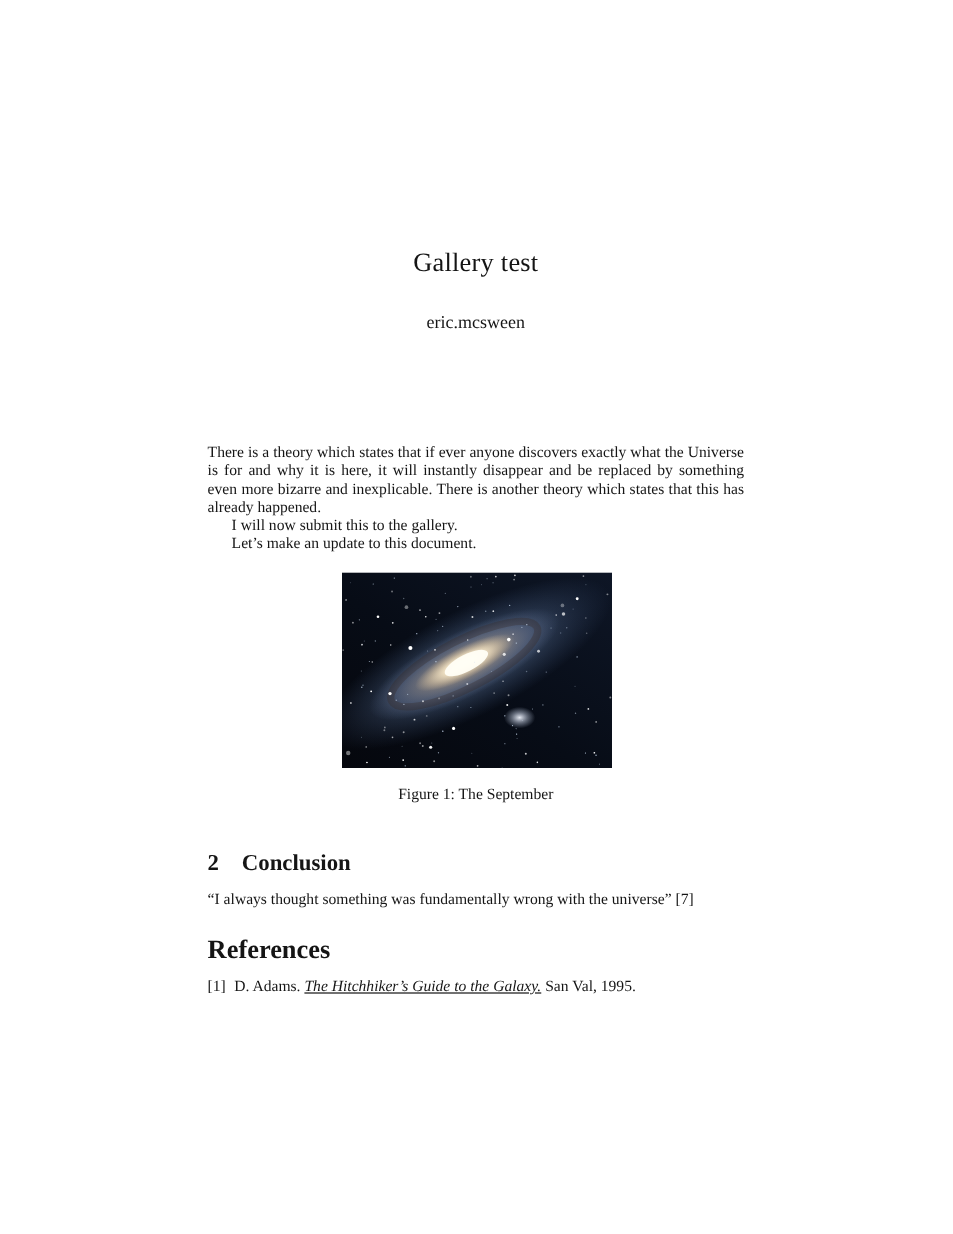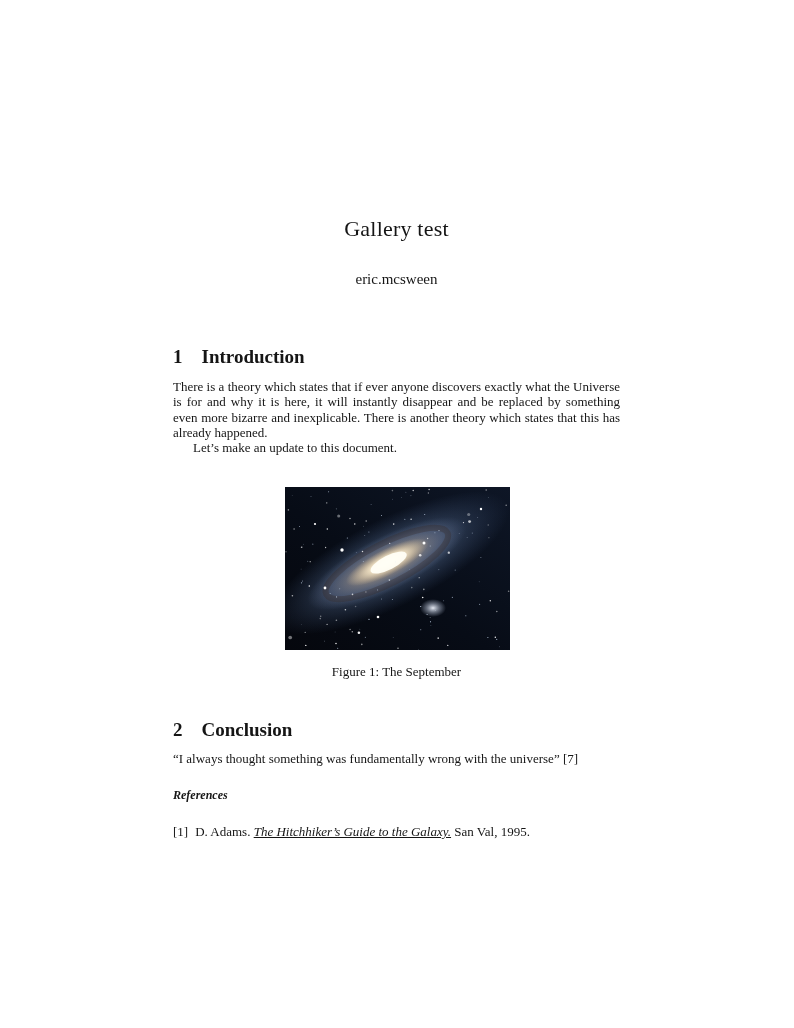--- a/index.html
+++ b/index.html
@@ -4,36 +4,36 @@
 <style>
   * { margin:0; padding:0; box-sizing:border-box; }
   html,body { background:#ffffff; }
   .page {
     position:relative;
     width:794px; height:852px;
     background:#ffffff;
     font-family:"Liberation Serif","DejaVu Serif",serif;
     color:#151515;
     overflow:hidden;
-    margin:10px auto;
+    margin:0 auto;
   }
   .abs { position:absolute; }
   .col { left:173px; width:447px; }
   .doc-title {
     top:206px; text-align:center;
     font-size:22px; letter-spacing:0.2px;
   }
   .doc-author { top:261px; text-align:center; font-size:15px; }
   .doc-date   { top:283px; text-align:center; font-size:15px; }
   .section-heading {
     font-size:19px; font-weight:bold;
   }
   .sec-1 { top:336px; }
   .sec-2 { top:709px; }
-  .refs-heading { top:778px; font-size:12px; font-weight:bold;font-style:italic; }
+  .refs-heading { top:778px; font-size:22px; font-weight:bold; }
   .section-heading .sec-num { display:inline-block; margin-right:19px; }
   .bodytext { font-size:13px; line-height:15.3px; }
   .intro-block { top:369px; text-align:justify; }
   .intro-block p.noindent { text-indent:0; }
   .intro-block p.indent { text-indent:20px; text-align:left; }
   .figure-image {
     top:477px; left:285px; width:225px; height:163px;
     display:block;
   }
   .figure-image svg { display:block; width:225px; height:163px; }
@@ -45,26 +45,24 @@
   .page-number { top:895px; text-align:center; font-size:13px; }
 </style>
 </head>
 <body>
 
 <div class="page">
 
   <div class="abs col doc-title">Gallery test</div>
   <div class="abs col doc-author">eric.mcsween</div>
 
-  <div class="abs col section-heading sec-1">
-    <span class="sec-num">1</span><span>Introduction</span>
-  </div>
 
   <div class="abs col bodytext intro-block">
     <p class="noindent">There is a theory which states that if ever anyone discovers exactly what the Universe is for and why it is here, it will instantly disappear and be replaced by something even more bizarre and inexplicable. There is another theory which states that this has already happened.</p>
+    <p class="indent">I will now submit this to the gallery.</p>
     <p class="indent">Let’s make an update to this document.</p>
   </div>
 
   <div class="abs figure-image">
     <svg viewBox="0 0 225 163" xmlns="http://www.w3.org/2000/svg">
       <defs>
         <linearGradient id="bg" x1="0" y1="1" x2="1" y2="0">
           <stop offset="0" stop-color="#05070d"></stop>
           <stop offset="0.45" stop-color="#070c16"></stop>
           <stop offset="1" stop-color="#0e1626"></stop>

